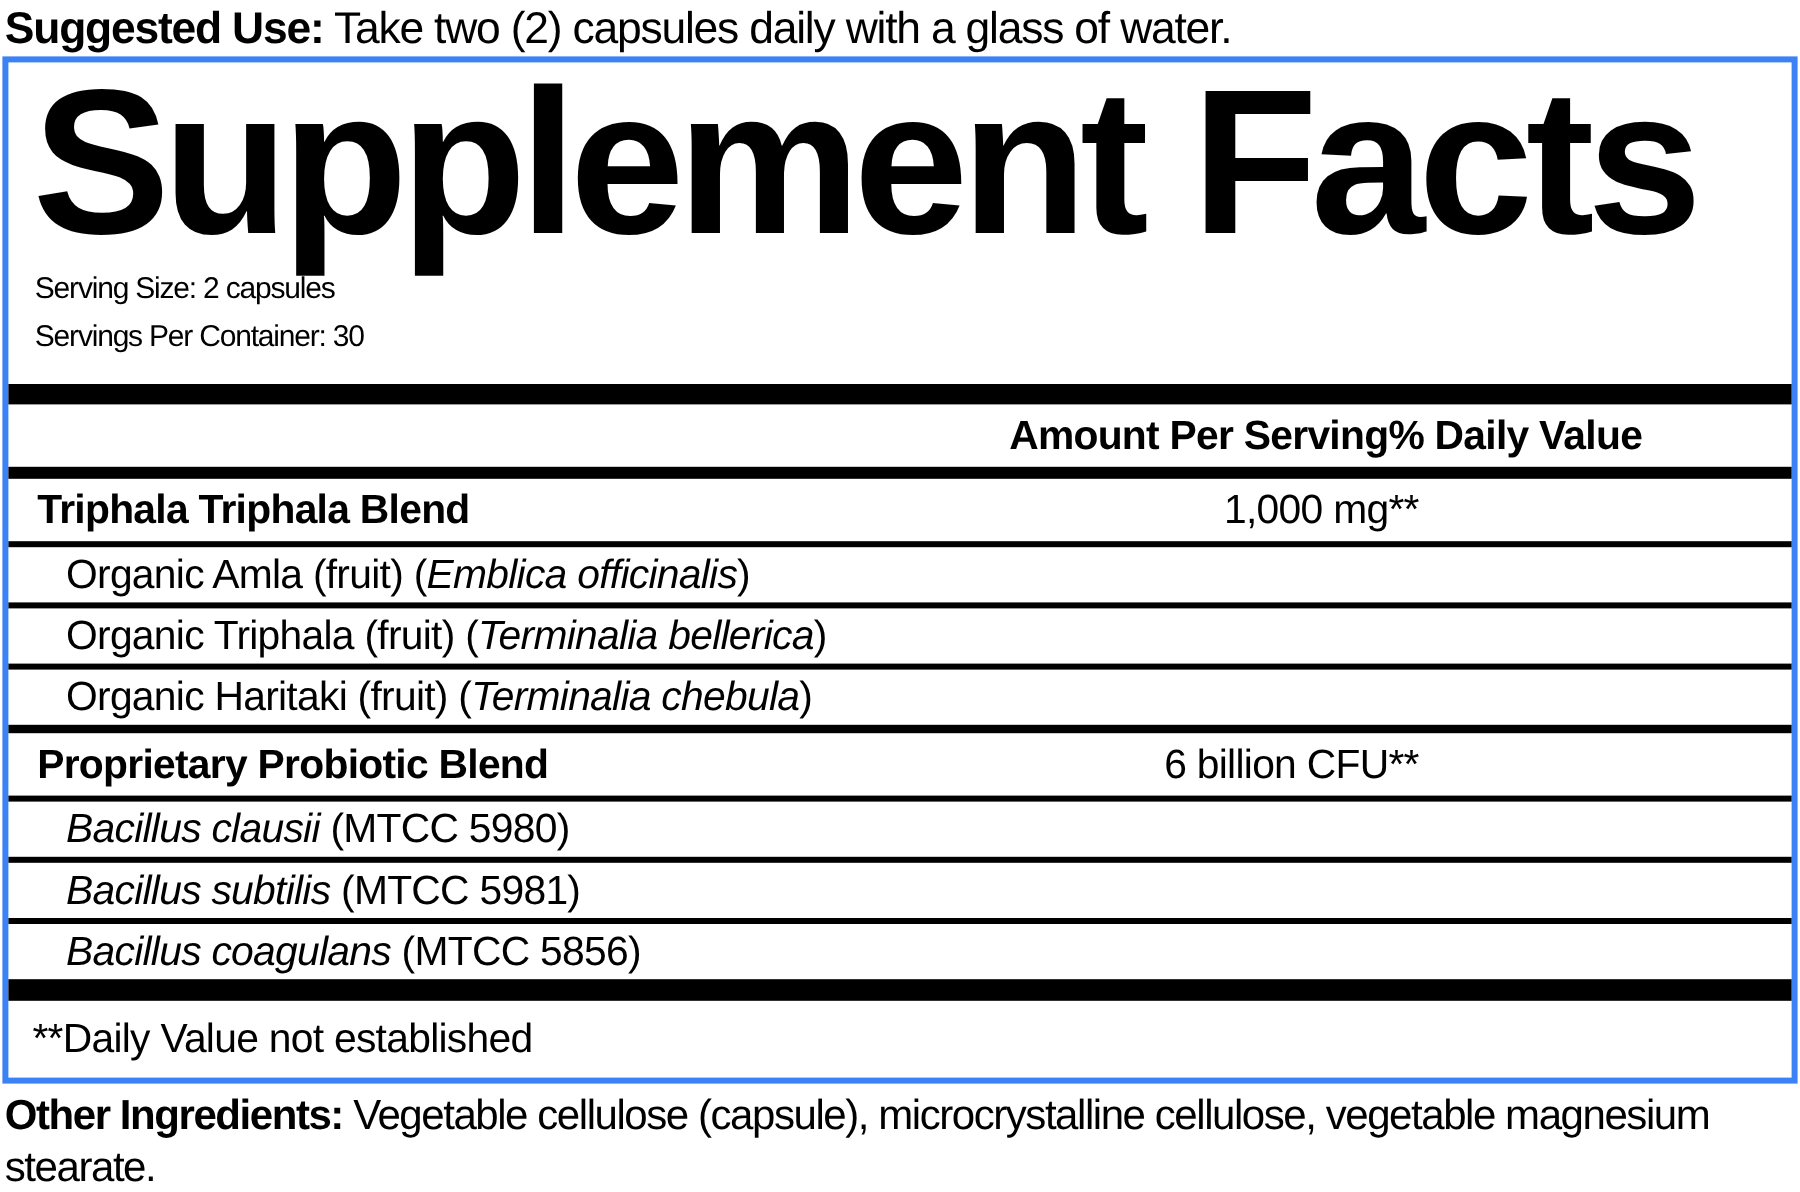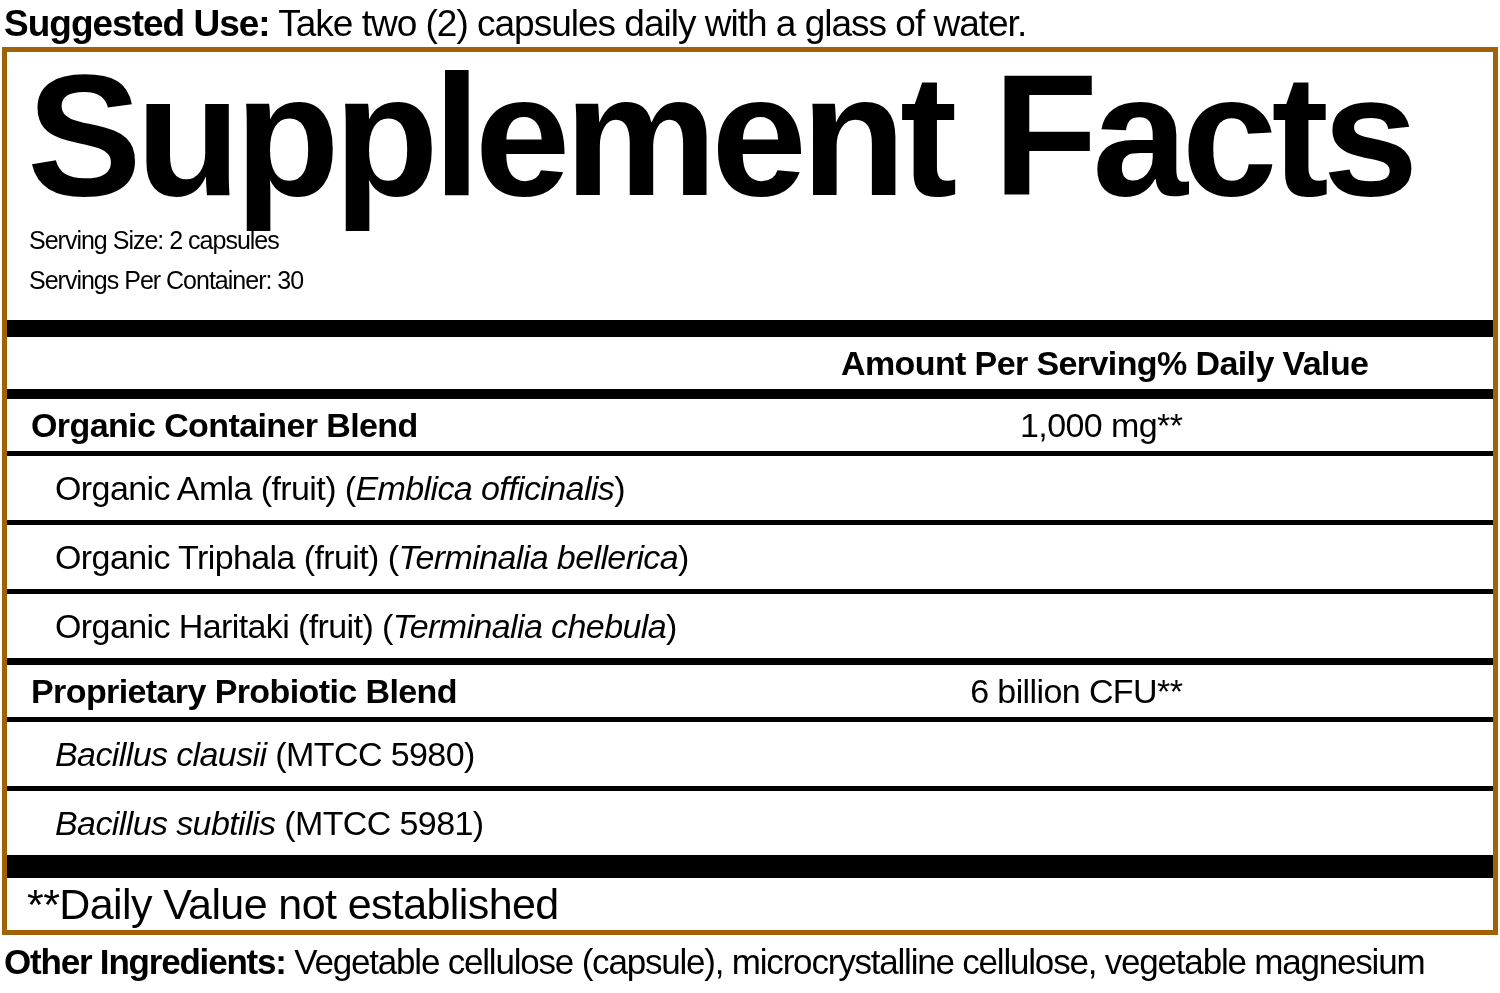--- a/index.html
+++ b/index.html
@@ -10,21 +10,21 @@
     font-family: "Liberation Sans", sans-serif;
     overflow: hidden;
   }
   .suggested {
     margin: 0; padding: 5px 20px 3px 4px;
     font-size: 37px; letter-spacing: -1px; line-height: 1.05;
     white-space: nowrap;
   }
   .panel {
     margin: 0 2px;
-    border: 5px solid #a16207;
+    border: 5px solid #3b82f6;
     background: #fff;
   }
   .title {
     margin: 2px 0 10px; padding-left: 20px;
     font-size: 172px; font-weight: bold;
     letter-spacing: -6px; line-height: 0.95;
     white-space: nowrap;
   }
   .serving {
     margin: 0; padding-left: 22px;
@@ -40,30 +40,30 @@
   .sep.thin   { height: 5px; }
   .sep.medium { height: 7px; }
   .row {
     display: flex; align-items: center;
     padding: 0 8px 0 24px;
     font-size: 34px; letter-spacing: -0.6px;
   }
   .row.header { height: 52px; font-weight: bold; }
   .row.main   { height: 52px; }
   .row.main .col-name { font-weight: bold; }
-  .row.sub    { height: 64px; }
+  .row.sub    { height: 46px; }
   .row.sub .col-name { padding-left: 24px; }
   .col-name   { flex: 1; white-space: nowrap; }
   .col-amount { white-space: nowrap; text-align: center; }
   .col-dv     { width: 328px; text-align: left; white-space: nowrap; }
   .footnote {
-    margin: 0; height: 52px;
+    margin: 0; height: 64px;
     display: flex; align-items: center;
     padding-left: 20px;
-    font-size: 43px; letter-spacing: -0.6px;
+    font-size: 34px; letter-spacing: -0.6px;
   }
   .other {
     margin: 6px 0 0; padding-left: 4px;
     font-size: 35px; letter-spacing: -1.2px; line-height: 1.22;
     max-width: 1480px;
   }
 </style>
 </head>
 <body>
 
@@ -83,21 +83,21 @@
     <div class="row header">
       <div class="col-name"></div>
       <div class="col-amount">Amount Per Serving</div>
       <div class="col-dv">% Daily Value</div>
     </div>
 
     <div class="bar medium"></div>
 
     <div id="rows">
         <div class="row main">
-          <div class="col-name"><span>Organic Container Blend</span></div>
+          <div class="col-name"><span>Triphala Triphala Blend</span></div>
           <div class="col-amount">1,000 mg</div>
           <div class="col-dv">**</div>
         </div>
         <div class="sep thin"></div>
         <div class="row sub">
           <div class="col-name"><span>Organic Amla (fruit) (</span><i>Emblica officinalis</i><span>)</span></div>
           <div class="col-amount"></div>
           <div class="col-dv"></div>
         </div>
         <div class="sep thin"></div>
@@ -124,20 +124,25 @@
           <div class="col-amount"></div>
           <div class="col-dv"></div>
         </div>
         <div class="sep thin"></div>
         <div class="row sub">
           <div class="col-name"><i>Bacillus subtilis</i><span> (MTCC 5981)</span></div>
           <div class="col-amount"></div>
           <div class="col-dv"></div>
         </div>
         <div class="sep thin"></div>
+        <div class="row sub">
+          <div class="col-name"><i>Bacillus coagulans</i><span> (MTCC 5856)</span></div>
+          <div class="col-amount"></div>
+          <div class="col-dv"></div>
+        </div>
       </div>
 
     <div class="bar foot"></div>
 
     <p class="footnote">**Daily Value not established</p>
 
   </section>
 
   <p class="other"><b>Other Ingredients:</b><span> Vegetable cellulose (capsule), microcrystalline cellulose, vegetable magnesium stearate.</span></p>
 

